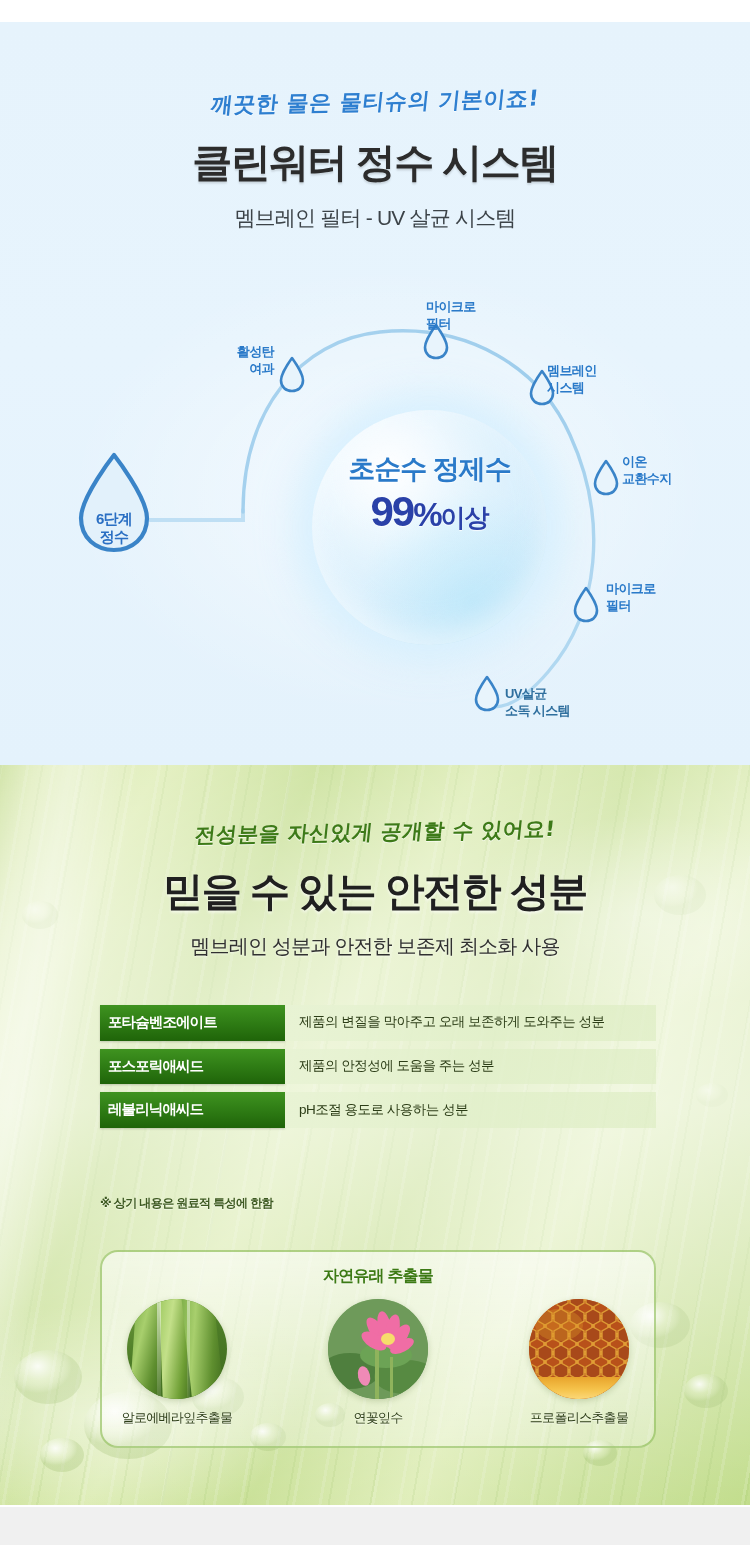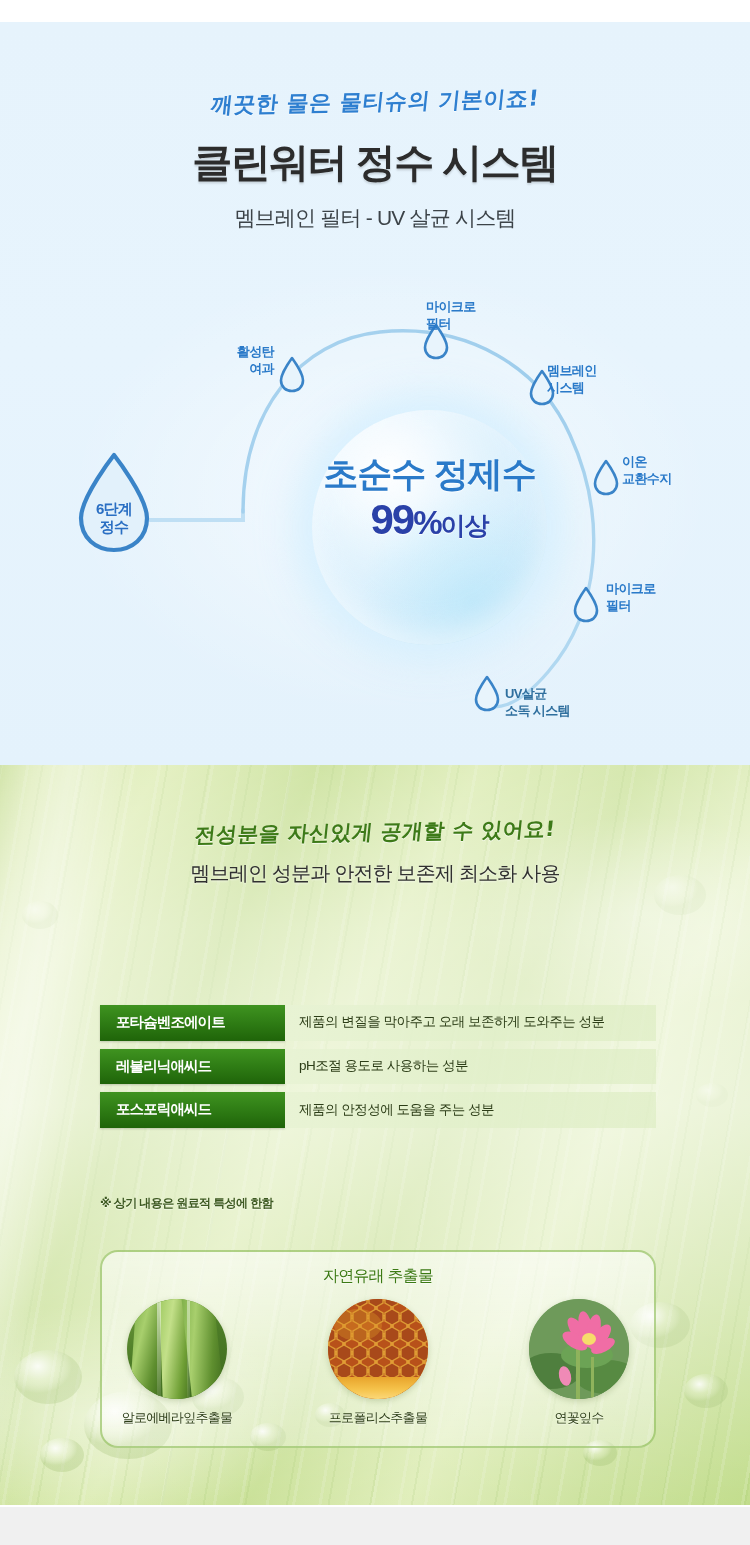--- a/index.html
+++ b/index.html
@@ -56,37 +56,37 @@
   }
   .bubble-halo{
     position:absolute;left:282px;top:120px;width:295px;height:295px;border-radius:50%;
     background:radial-gradient(circle,rgba(219,241,253,.75) 0%, rgba(228,245,254,.35) 55%, rgba(228,245,254,0) 72%);
   }
   .bubble-text{
     position:absolute;left:292px;top:196px;width:275px;text-align:center;
     line-height:1;
   }
   .bubble-text .l1{
-    display:block;font-size:35px;font-weight:700;color:#2a7ac9;letter-spacing:-1px;
+    display:block;font-size:27px;font-weight:700;color:#2a7ac9;letter-spacing:-1px;
     text-shadow:0 1px 1px rgba(255,255,255,.9);
   }
   .bubble-text .l2{
     display:block;margin-top:8px;font-size:42px;font-weight:700;color:#2a41a8;letter-spacing:-2px;
     text-shadow:0 1px 1px rgba(255,255,255,.85);
   }
   .bubble-text .l2 .pct{font-size:33px;}
   .bubble-text .l2 .isang{font-size:25px;letter-spacing:-1px;}
 
   .drop-label{
     position:absolute;font-size:13px;color:#2a7ac9;font-weight:700;
     line-height:1.28;letter-spacing:-.6px;white-space:pre-line;
   }
   .start-label{
     position:absolute;font-size:15px;font-weight:700;color:#2a6fc3;
-    line-height:1.2;letter-spacing:-.7px;text-align:center;white-space:pre-line;
+    line-height:1.2;letter-spacing:-.7px;text-align:center;white-space:pre-line;margin-top:10px;
   }
 
   
   .green-section{
     position:absolute;left:0;top:765px;width:750px;height:740px;overflow:hidden;
     background:
       radial-gradient(ellipse 300px 160px at 12% 88%, rgba(255,255,255,.45) 0%, rgba(255,255,255,0) 70%),
       radial-gradient(ellipse 260px 140px at 86% 20%, rgba(255,255,255,.35) 0%, rgba(255,255,255,0) 70%),
       linear-gradient(118deg,#cfe39a 0%,#d9eaa9 14%,#bcd97f 28%,#d5e8a4 42%,#c3dd8b 56%,#dcecb2 70%,#c8e095 84%,#b9d87c 100%);
   }
@@ -121,21 +121,21 @@
   .green-sub{
     margin-top:14px;font-size:20px;color:#303030;letter-spacing:-.8px;
     text-shadow:0 1px 2px rgba(255,255,255,.6);
   }
 
   
   .ing-table{position:absolute;left:100px;top:240px;width:556px;}
   .ing-row{display:flex;align-items:stretch;margin-bottom:8px;}
   .ing-name{
     width:185px;box-sizing:border-box;
-    padding:9px 6px 9px 16px;
+    padding:9px 6px 9px 8px;
     display:flex;align-items:center;
     background:linear-gradient(180deg,#3f9320 0%,#2f7d15 48%,#1f6409 100%);
     color:#ffffff;font-size:14.5px;font-weight:700;letter-spacing:-.9px;
     line-height:1.22;
     box-shadow:0 1px 2px rgba(0,0,0,.18);
   }
   .ing-desc{
     flex:1;box-sizing:border-box;
     padding:9px 26px 9px 14px;
     display:flex;align-items:center;
@@ -151,21 +151,21 @@
   
   .extract{
     position:absolute;left:100px;top:485px;width:556px;height:198px;
     box-sizing:border-box;
     border:2px solid rgba(124,178,62,.55);
     border-radius:18px;
     background:linear-gradient(180deg, rgba(255,255,255,.58) 0%, rgba(255,255,255,.42) 55%, rgba(255,255,255,.30) 100%);
   }
   .extract-title{
     text-align:center;margin-top:14px;
-    font-size:16px;font-weight:400;color:#3c7a14;letter-spacing:-.8px;
+    font-size:16px;font-weight:700;color:#3c7a14;letter-spacing:-.8px;
     text-shadow:0 1px 1px rgba(255,255,255,.7);
   }
   .extract-items{display:flex;justify-content:space-between;margin-top:12px;}
   .ex-item{width:150px;text-align:center;}
   .ex-circle{
     width:100px;height:100px;border-radius:50%;margin:0 auto;
     box-shadow:0 2px 6px rgba(60,90,20,.22);
     overflow:hidden;position:relative;
   }
   .ex-caption{
@@ -302,73 +302,54 @@
         <ellipse cx="680" cy="130" rx="26" ry="20" opacity=".5"></ellipse>
         <ellipse cx="40" cy="150" rx="18" ry="14" opacity=".5"></ellipse>
         <ellipse cx="712" cy="330" rx="16" ry="12" opacity=".45"></ellipse>
       </g>
     </svg>
 
     <div class="green-overlay"></div>
 
     <div class="green-head">
       <div class="hand-green">전성분을 자신있게 공개할 수 있어요!</div>
+      <div class="green-title">믿을 수 있는 안전한 성분</div>
       <div class="green-sub">멤브레인 성분과 안전한 보존제 최소화 사용</div>
     </div>
 
     <div class="ing-table">
       <div class="ing-row">
         <div class="ing-name">포타슘벤조에이트</div>
         <div class="ing-desc">제품의 변질을 막아주고 오래 보존하게 도와주는 성분</div>
       </div>
       <div class="ing-row">
+        <div class="ing-name">포스포릭애씨드</div>
+        <div class="ing-desc">제품의 안정성에 도움을 주는 성분</div>
+      </div>
+      <div class="ing-row">
         <div class="ing-name">레불리닉애씨드</div>
         <div class="ing-desc">pH조절 용도로 사용하는 성분</div>
-      </div>
-      <div class="ing-row">
-        <div class="ing-name">포스포릭애씨드</div>
-        <div class="ing-desc">제품의 안정성에 도움을 주는 성분</div>
       </div>
     </div>
 
     <div class="ing-note">※ 상기 내용은 원료적 특성에 한함</div>
 
     <div class="extract">
       <div class="extract-title">자연유래 추출물</div>
       <div class="extract-items">
 
         <div class="ex-item">
           <div class="ex-circle img-aloe">
             <div class="blade" style="left:6px;top:-6px;width:30px;height:112px;transform:rotate(4deg);"></div>
             <div class="blade" style="left:34px;top:-10px;width:26px;height:118px;transform:rotate(-2deg);background:linear-gradient(100deg,#9cc85f 0%,#c3e089 35%,#6f9f35 75%,#47741f 100%);"></div>
             <div class="blade" style="left:60px;top:-4px;width:32px;height:110px;transform:rotate(-6deg);"></div>
             <div style="position:absolute;left:30px;top:0;width:4px;height:100%;background:linear-gradient(180deg,rgba(255,255,255,.55),rgba(255,255,255,.1));"></div>
             <div style="position:absolute;left:60px;top:0;width:3px;height:100%;background:linear-gradient(180deg,rgba(255,255,255,.45),rgba(255,255,255,.08));"></div>
           </div>
           <div class="ex-caption">알로에베라잎추출물</div>
-        </div>
-
-        <div class="ex-item">
-          <div class="ex-circle img-honey">
-            <svg class="honey-cells" viewBox="0 0 100 100" width="100" height="100">
-              <defs>
-                <pattern id="hex" width="16" height="18" patternUnits="userSpaceOnUse">
-                  <polygon points="8,1 15,5 15,13 8,17 1,13 1,5" fill="#b8511a" stroke="#e8a53a" stroke-width="1.4"></polygon>
-                </pattern>
-                <pattern id="hex2" width="16" height="18" patternUnits="userSpaceOnUse" patternTransform="translate(8,9)">
-                  <polygon points="8,1 15,5 15,13 8,17 1,13 1,5" fill="#a8491a" stroke="#dd9a33" stroke-width="1.4"></polygon>
-                </pattern>
-              </defs>
-              <rect x="0" y="0" width="100" height="100" fill="url(#hex)"></rect>
-              <rect x="0" y="0" width="100" height="100" fill="url(#hex2)"></rect>
-              <ellipse cx="30" cy="26" rx="24" ry="16" fill="#e09a28" opacity=".35"></ellipse>
-            </svg>
-            <div class="honey-pour"></div>
-          </div>
-          <div class="ex-caption">프로폴리스추출물</div>
         </div>
 
         <div class="ex-item">
           <div class="ex-circle img-lotus">
             <svg viewBox="0 0 100 100" width="100" height="100" style="position:absolute;left:0;top:0;">
               <rect x="0" y="0" width="100" height="100" fill="#6e9a5a"></rect>
               <ellipse cx="22" cy="72" rx="30" ry="18" fill="#4f7f3e"></ellipse>
               <ellipse cx="78" cy="78" rx="32" ry="17" fill="#578a42"></ellipse>
               <ellipse cx="58" cy="56" rx="26" ry="13" fill="#6ca355"></ellipse>
               <rect x="47" y="48" width="4" height="52" fill="#8fb35c"></rect>
@@ -381,20 +362,40 @@
                 <ellipse cx="46" cy="42" rx="7" ry="14" transform="rotate(-58 46 42)"></ellipse>
                 <ellipse cx="74" cy="47" rx="6" ry="13" transform="rotate(62 74 47)"></ellipse>
               </g>
               <ellipse cx="60" cy="40" rx="7" ry="6" fill="#f7dc6b"></ellipse>
               <ellipse cx="36" cy="77" rx="6" ry="10" fill="#ef8ab6" transform="rotate(-12 36 77)"></ellipse>
             </svg>
           </div>
           <div class="ex-caption">연꽃잎수</div>
         </div>
 
+        <div class="ex-item">
+          <div class="ex-circle img-honey">
+            <svg class="honey-cells" viewBox="0 0 100 100" width="100" height="100">
+              <defs>
+                <pattern id="hex" width="16" height="18" patternUnits="userSpaceOnUse">
+                  <polygon points="8,1 15,5 15,13 8,17 1,13 1,5" fill="#b8511a" stroke="#e8a53a" stroke-width="1.4"></polygon>
+                </pattern>
+                <pattern id="hex2" width="16" height="18" patternUnits="userSpaceOnUse" patternTransform="translate(8,9)">
+                  <polygon points="8,1 15,5 15,13 8,17 1,13 1,5" fill="#a8491a" stroke="#dd9a33" stroke-width="1.4"></polygon>
+                </pattern>
+              </defs>
+              <rect x="0" y="0" width="100" height="100" fill="url(#hex)"></rect>
+              <rect x="0" y="0" width="100" height="100" fill="url(#hex2)"></rect>
+              <ellipse cx="30" cy="26" rx="24" ry="16" fill="#e09a28" opacity=".35"></ellipse>
+            </svg>
+            <div class="honey-pour"></div>
+          </div>
+          <div class="ex-caption">프로폴리스추출물</div>
+        </div>
+
       </div>
     </div>
   </section>
 
   <div class="bottom-strip">
     <div class="divider"></div>
   </div>
 
 </div>
 

